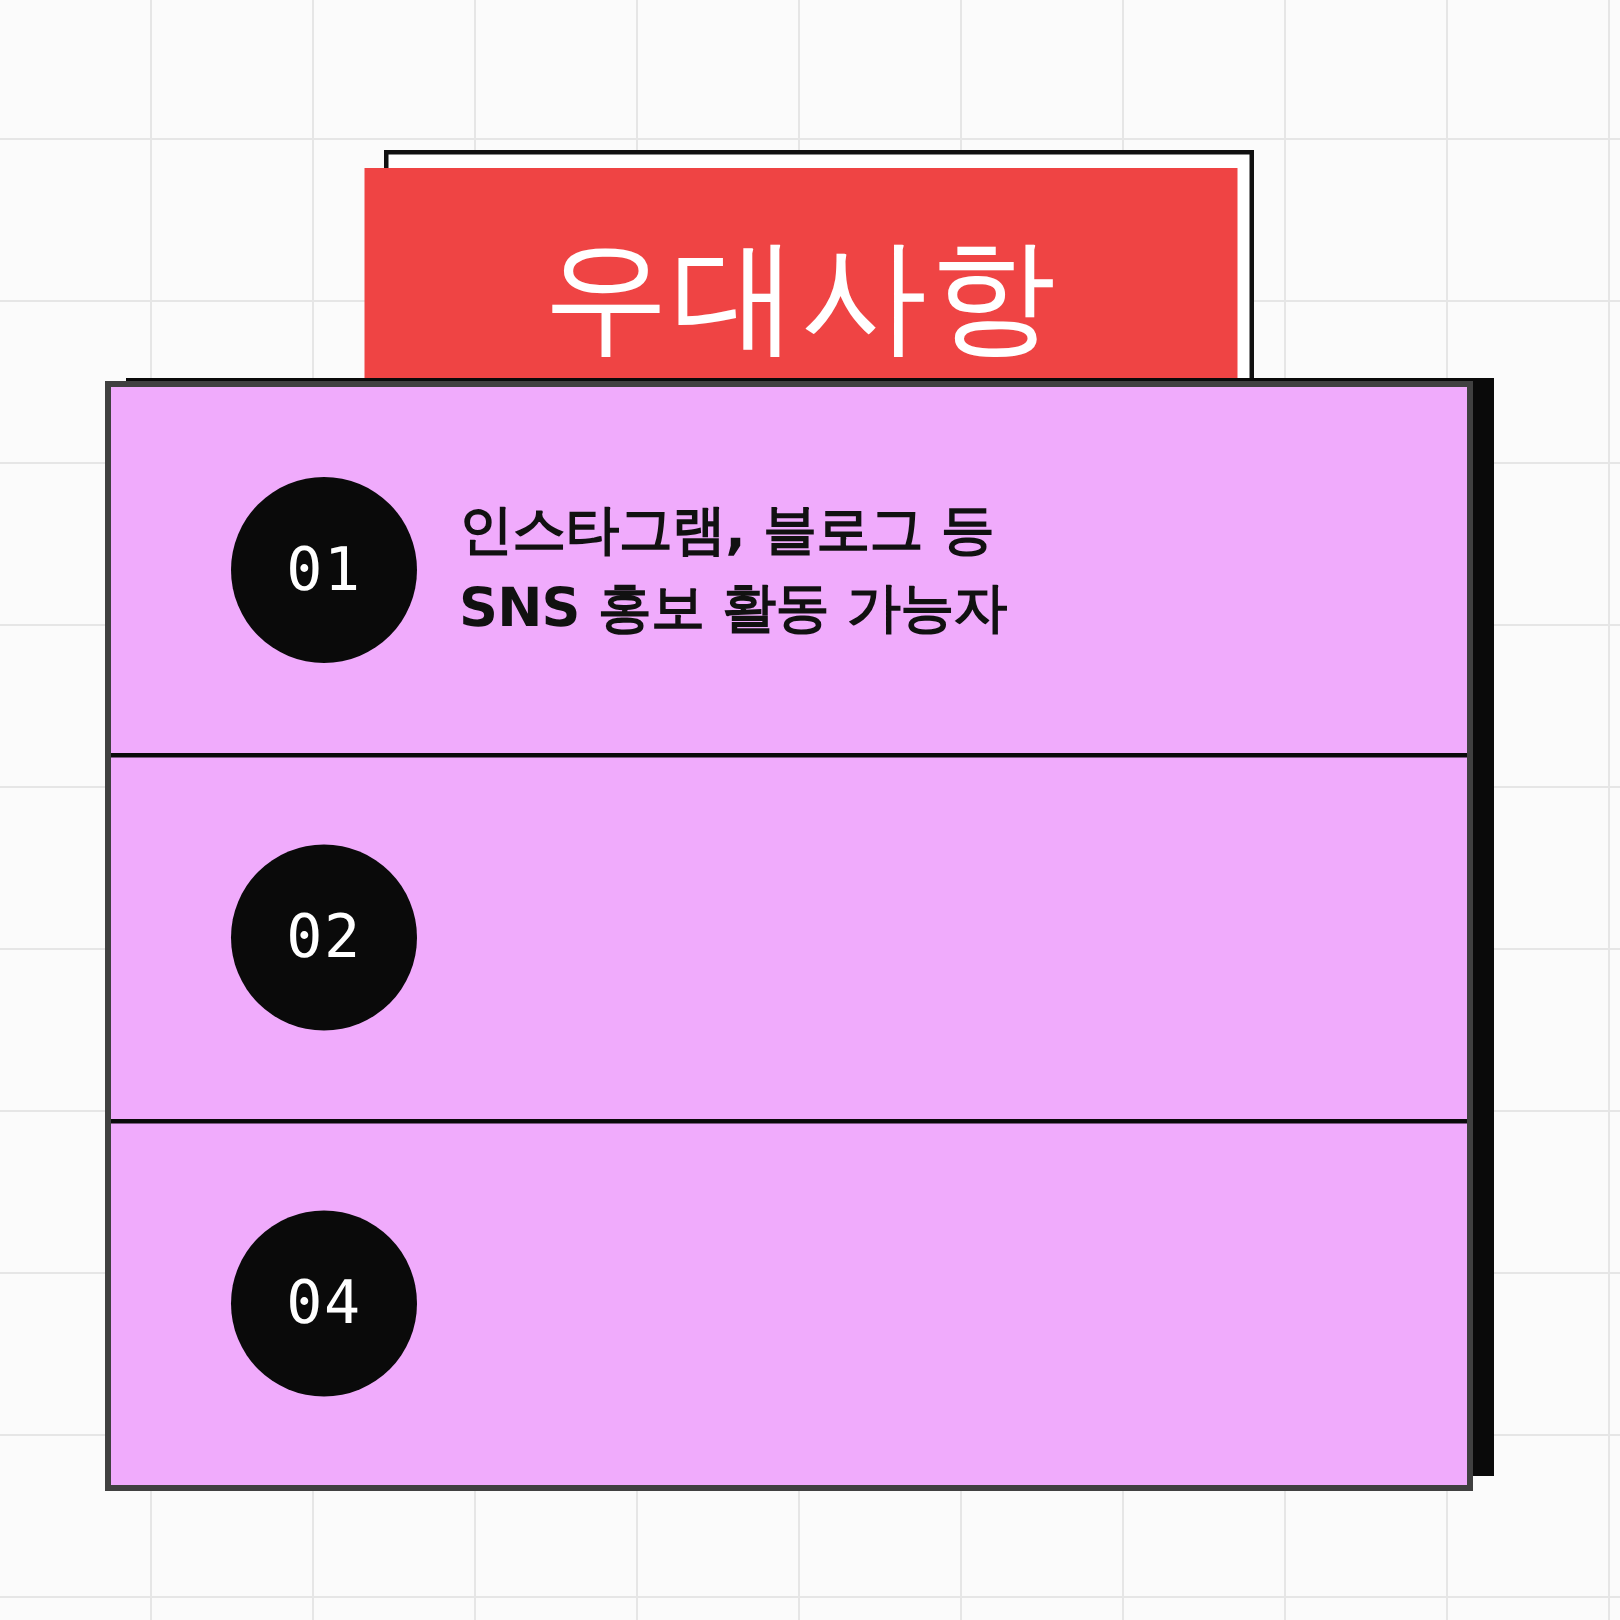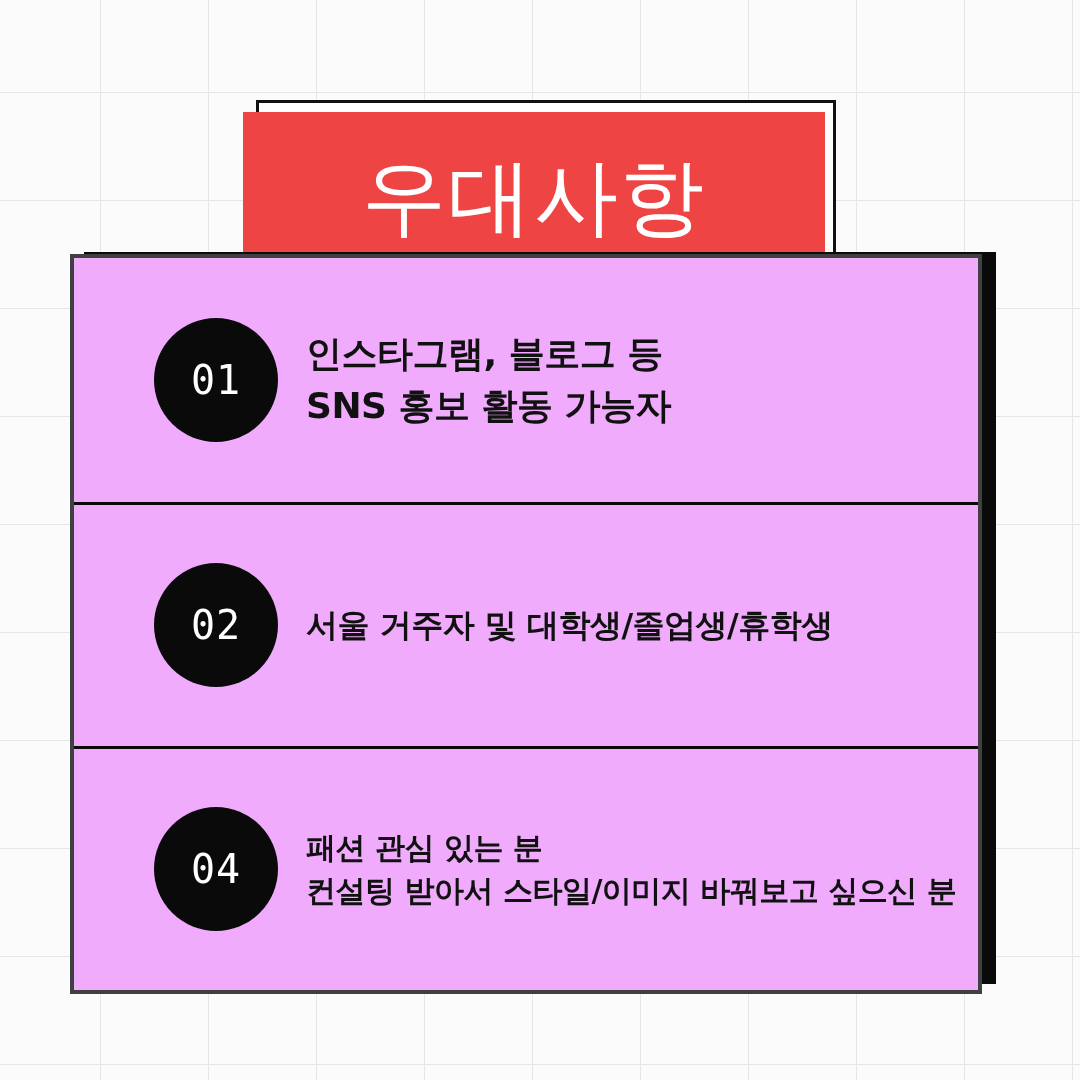--- a/index.html
+++ b/index.html
@@ -142,23 +142,20 @@
   <div class="card">
 
     <div class="row row-1">
       <div class="badge">01</div>
       <div class="row-text">인스타그램, 블로그 등
 SNS 홍보 활동 가능자</div>
     </div>
 
     <div class="row row-2">
       <div class="badge">02</div>
-      <div class="row-text">서울 거주자 및 대학생/졸업생/휴학생</div>
     </div>
 
     <div class="row row-3">
       <div class="badge">04</div>
-      <div class="row-text">패션 관심 있는 분
-컨설팅 받아서 스타일/이미지 바꿔보고 싶으신 분</div>
     </div>
 
   </div>
 </div>
 
 </body></html>

